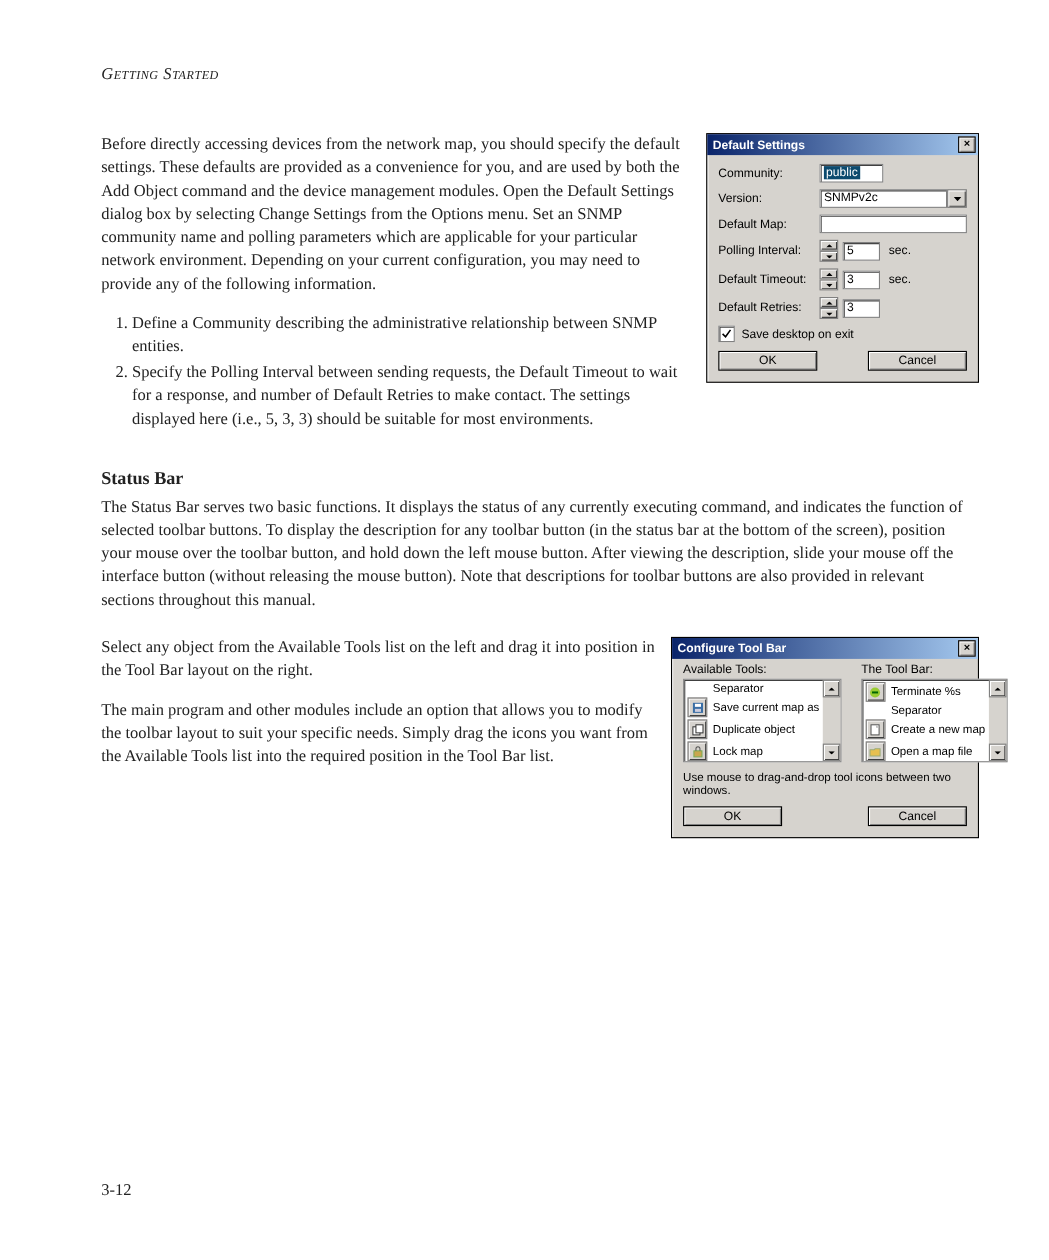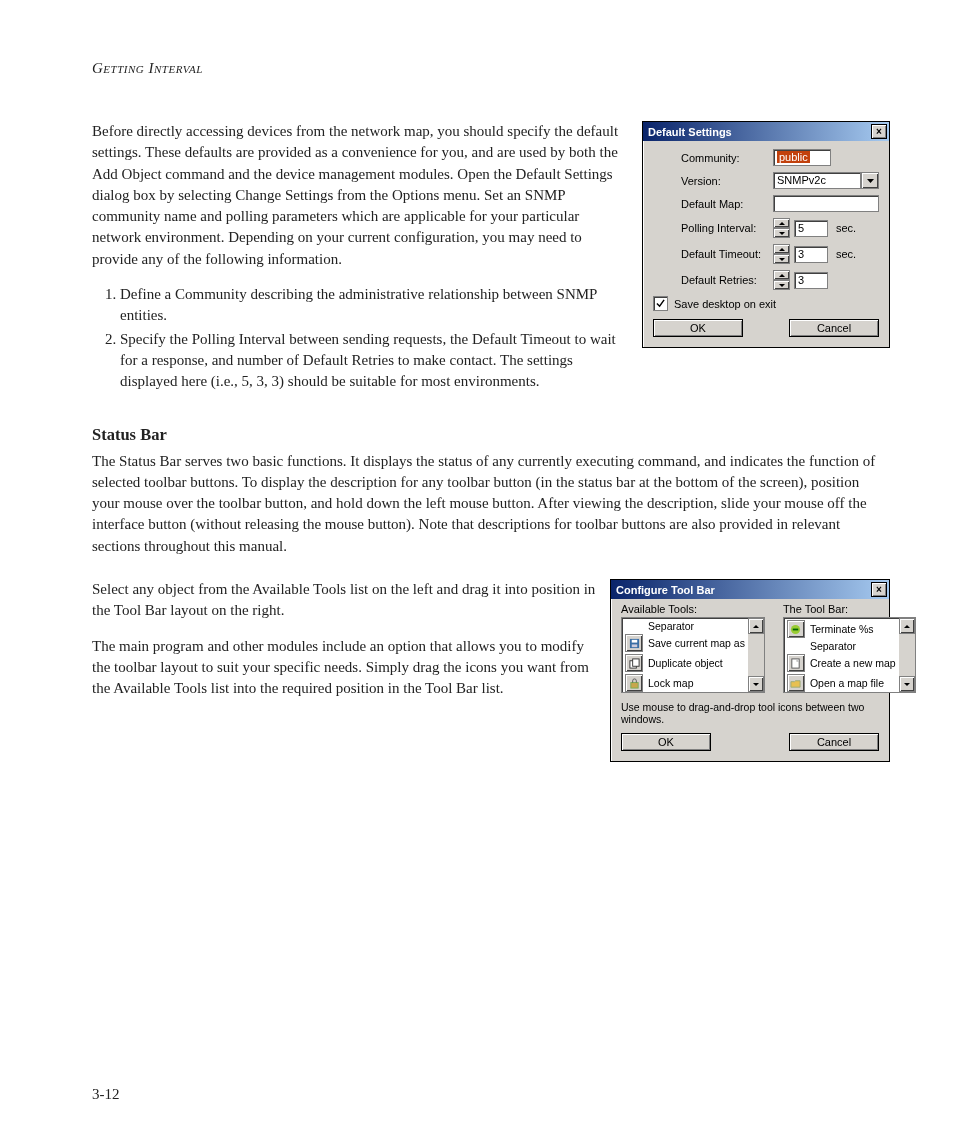--- a/index.html
+++ b/index.html
@@ -35,21 +35,21 @@
     margin: 0 0 14px 0;
     padding-left: 28px;
   }
   ol.steps li {
     margin-bottom: 2px;
     line-height: 1.42;
   }
   .page-number {
     position: absolute;
     left: 92px;
-    bottom: 42px;
+    bottom: 54px;
     font-size: 15px;
   }
   .float-right {
     float: right;
     clear: right;
     margin: 0 0 8px 14px;
   }
   .clear { clear: both; }
 
   
@@ -77,21 +77,21 @@
     border: 1px solid #000;
     box-shadow: inset 1px 1px 0 #fff, inset -1px -1px 0 #808080;
     color:#000; font-weight:bold;
     display:flex;align-items:center;justify-content:center;
     font-size:10px; line-height:1;
   }
   .win-body { padding: 8px 10px 10px 10px; }
   .form-row {
     display:flex; align-items:center; margin-bottom:6px;
   }
-  .form-row .lbl { width: 92px; margin-left: 28px; }
+  .form-row .lbl { width: 92px; }
   .win-input, .win-select {
     border: 1px solid #808080;
     box-shadow: inset 1px 1px 0 #404040, inset -1px -1px 0 #fff;
     background:#fff; padding:1px 3px; font-family:inherit; font-size:11px;
     height:17px; box-sizing:border-box;
   }
   .win-select-wrap {
     display:flex; align-items:stretch;justify-content:center;
   }
   .win-select-btn {
@@ -120,21 +120,21 @@
   }
   .win-button {
     min-width:68px; padding:2px 10px; text-align:center;
     background:#d6d3ce;
     border:1px solid #000;
     box-shadow: inset 1px 1px 0 #fff, inset -1px -1px 0 #808080;
     font-family:inherit; font-size:11px;
   }
   .btn-row { display:flex; justify-content:space-between; gap:26px; margin-top:8px; }
   .sel-invert {
-    background:#c2410c; color:#fff; padding:0 2px;margin-top:24px;
+    background:#0c4a6e; color:#fff; padding:0 2px;margin-top:24px;
   }
   .unit { margin-left:8px; }
 
   
   .tool-lists {
     display:flex; gap:18px; margin-bottom:8px;
   }
   .tool-col { flex:1; }
   .tool-title { margin-bottom:2px; }
   .tool-listbox {
@@ -164,21 +164,21 @@
     box-shadow: inset 1px 1px 0 #fff, inset -1px -1px 0 #404040;
     display:flex;align-items:center;justify-content:center;
   }
   .hint { font-size:10.5px; margin:6px 0 6px 0; }
 </style>
 </head>
 <body>
 
 <div class="page">
 
-  <div class="running-head">Getting Interval</div>
+  <div class="running-head">Getting Started</div>
 
   <div>
     <div class="float-right">
       <div class="win-dialog" style="width:246px">
         <div class="win-titlebar">
           <span>Default Settings</span>
           <span class="win-close">×</span>
         </div>
         <div class="win-body">
           <div class="form-row">

